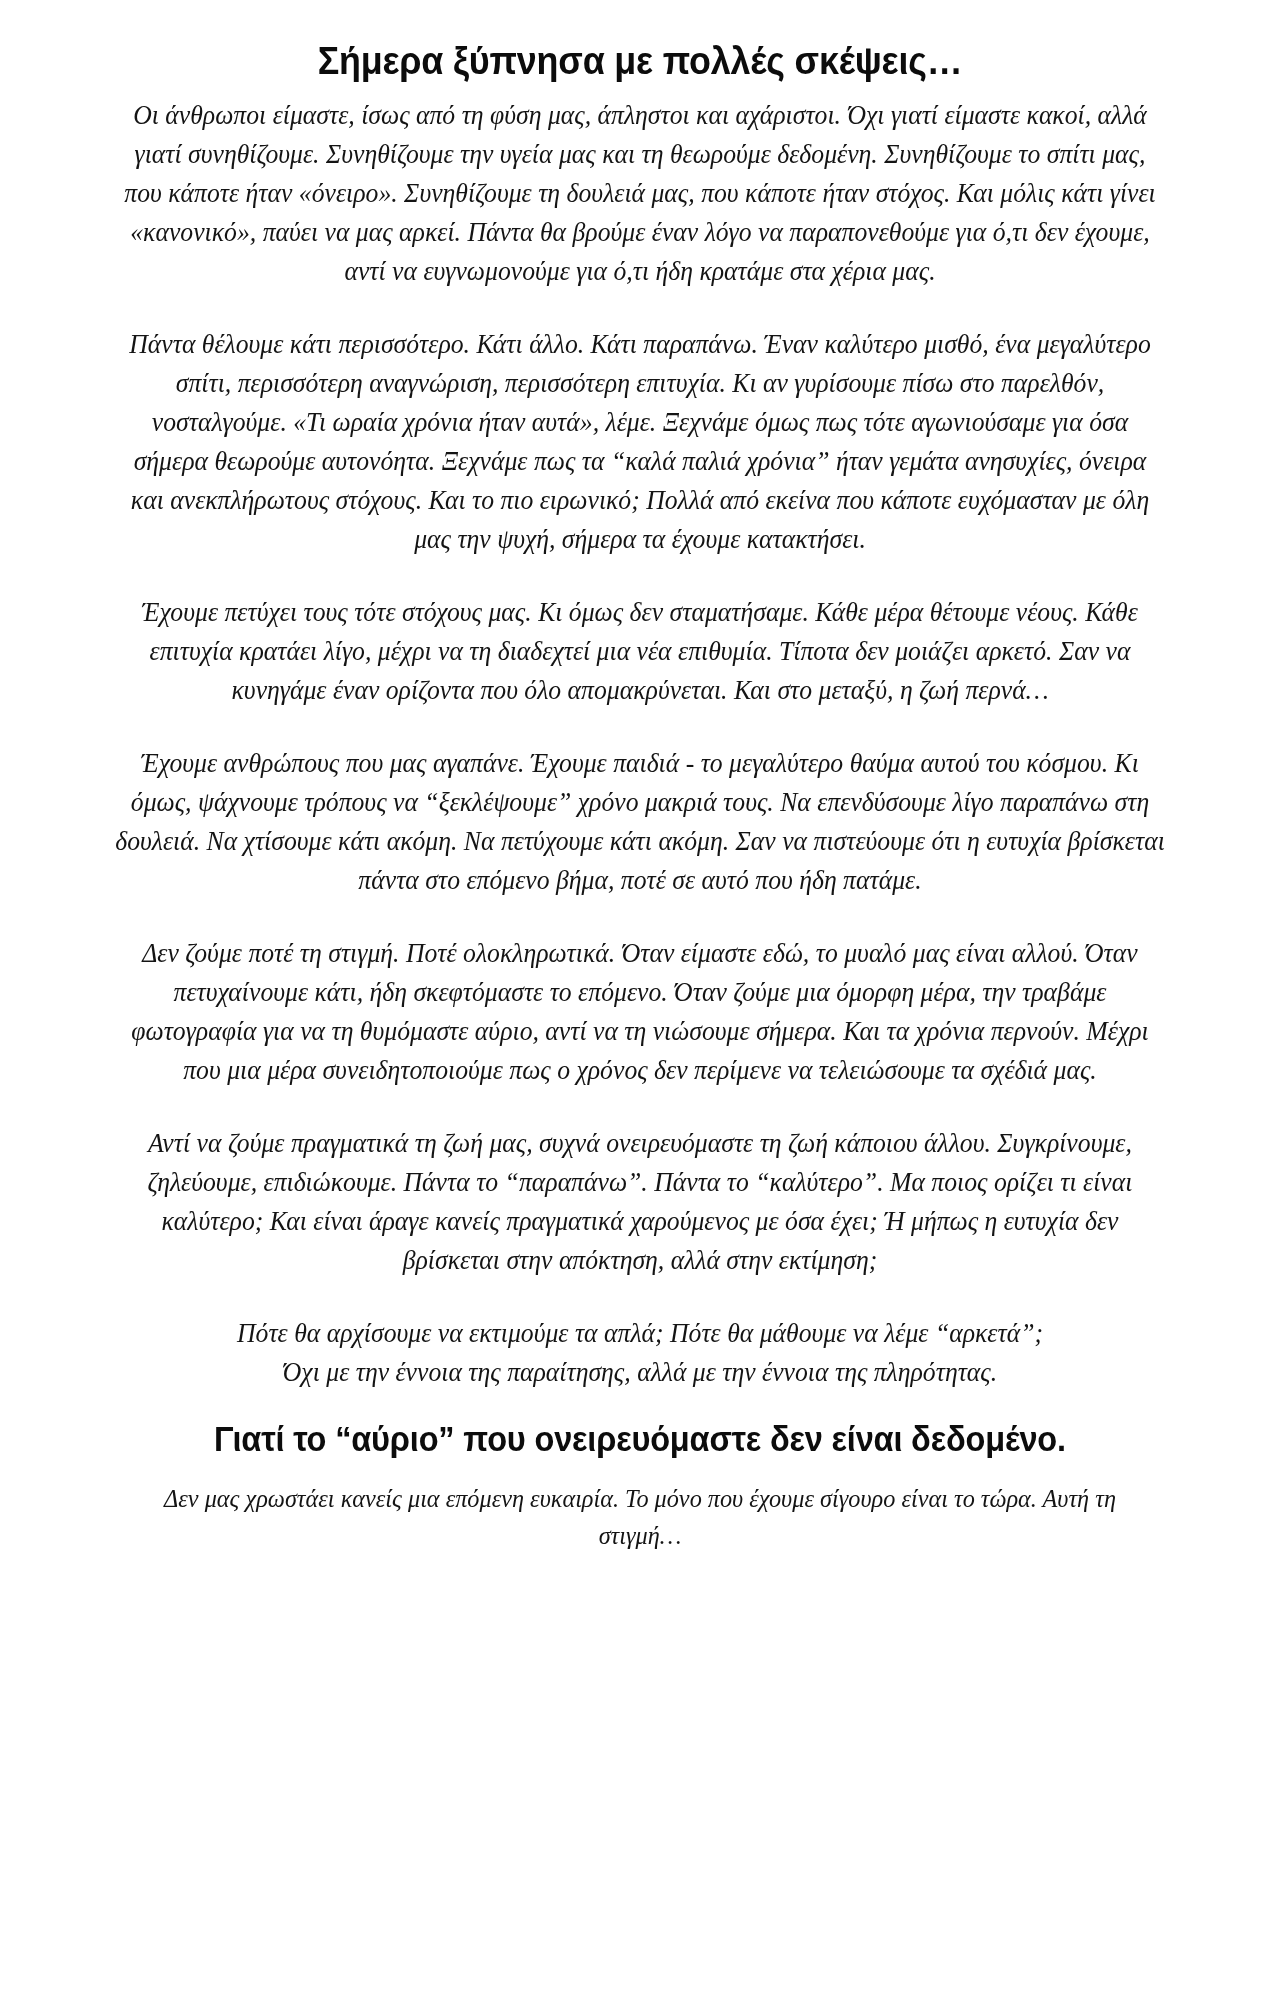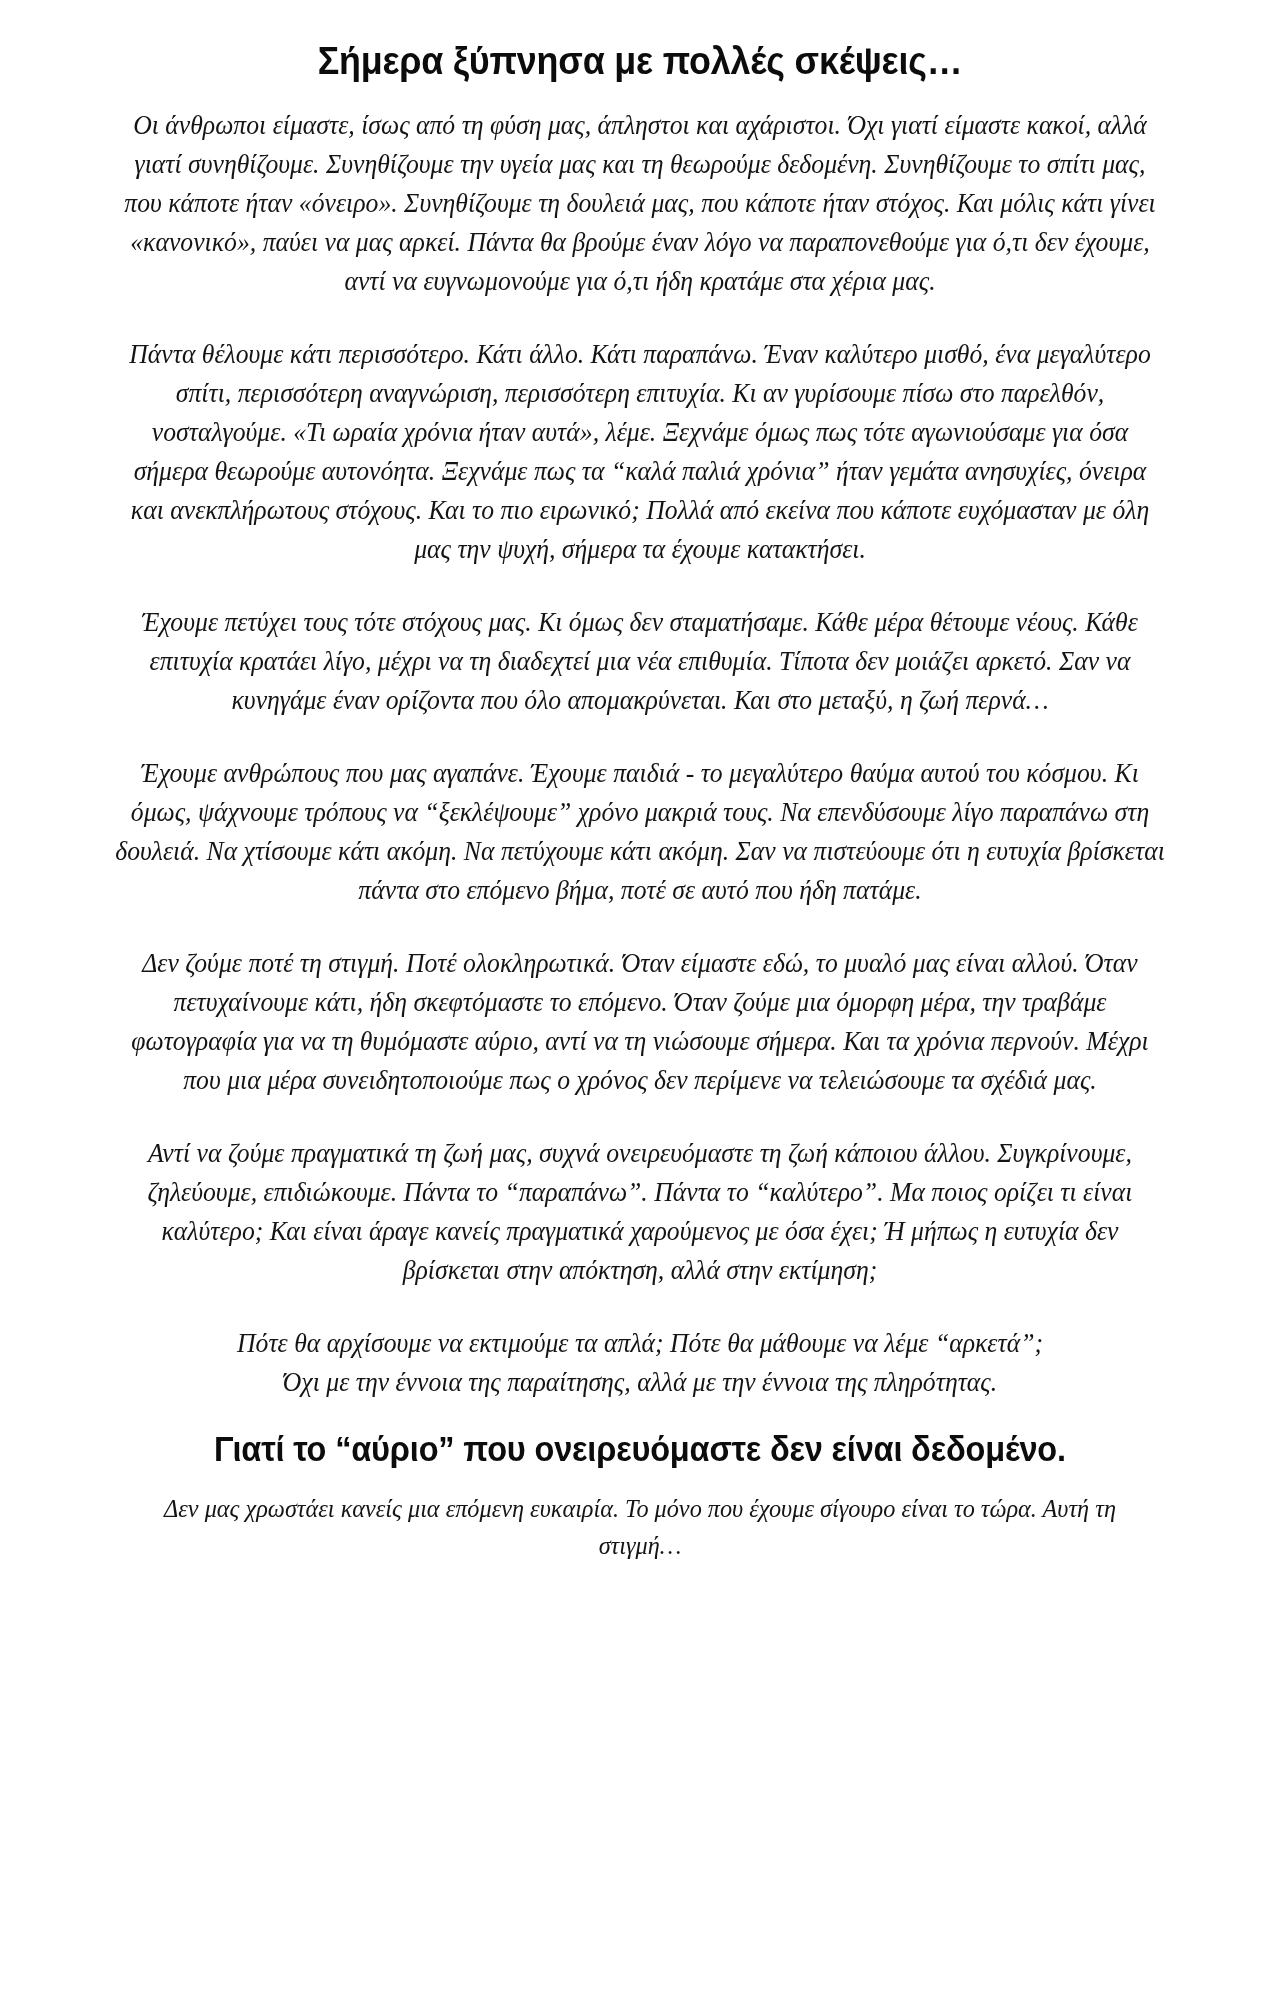--- a/index.html
+++ b/index.html
@@ -34,21 +34,21 @@
     letter-spacing: -0.2px;
     text-align: center;
     color: #0c0c0c;
     margin: 20px 0 6px 0;
     transform: scaleX(0.92);
     transform-origin: center center;
   }
 
   
   .body-block {
-    margin-top: 22px;
+    margin-top: 12px;
   }
 
   .para {
     font-family: "Liberation Serif", "DejaVu Serif", serif;
     font-style: italic;
     font-weight: 400;
     font-size: 26.5px;
     line-height: 39px;
     text-align: center;
     color: #141414;

